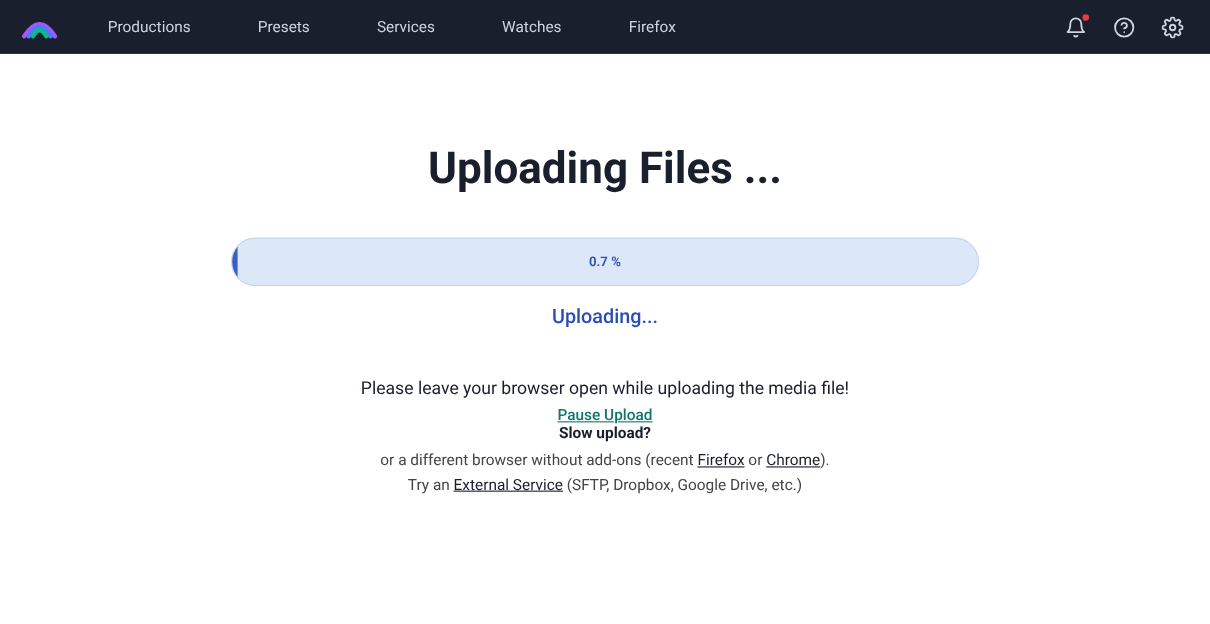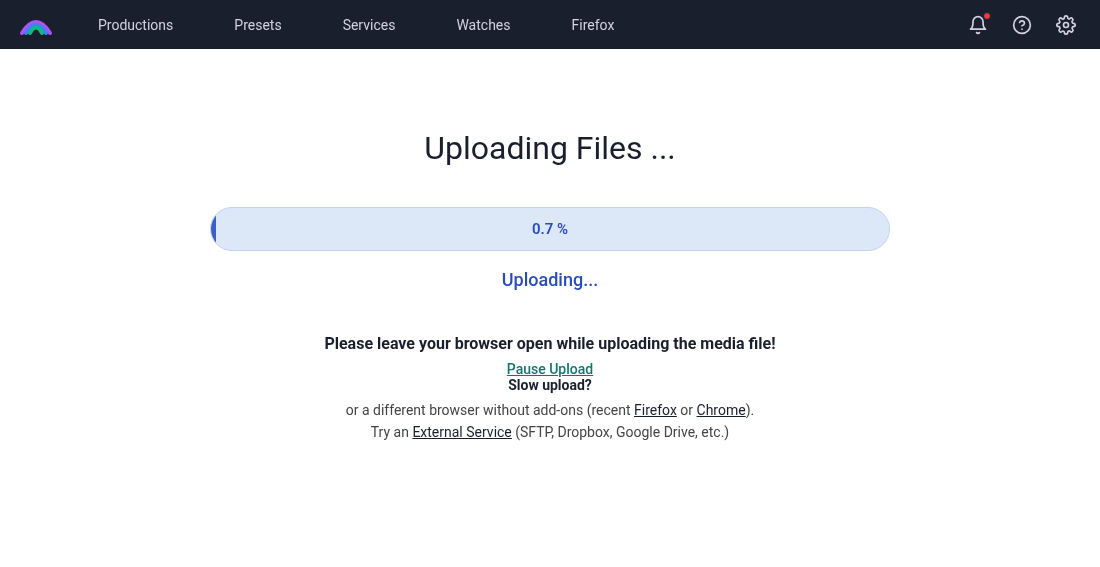--- a/index.html
+++ b/index.html
@@ -94,22 +94,22 @@
 
     
     .main {
       display: flex;
       flex-direction: column;
       align-items: center;
       padding-top: 80px;
     }
 
     .page-title {
-      font-size: 32px;
-      font-weight: 400;
+      font-size: 40px;
+      font-weight: 700;
       color: #1a1f2e;
       margin-bottom: 40px;
       text-align: center;
     }
 
     
     .progress-container {
       width: 680px;
       position: relative;
       margin-bottom: 10px;
@@ -130,39 +130,39 @@
       background: #3a5fc8;
       border-radius: 22px;
       width: 0.7%;
     }
 
     .progress-label {
       position: absolute;
       top: 50%;
       left: 50%;
       transform: translate(-50%, -50%);
-      font-size: 15px;
+      font-size: 12px;
       font-weight: 600;
       color: #2a4db5;
     }
 
     .progress-status {
       text-align: center;
       font-size: 18px;
       color: #2a4db5;
       margin-top: 8px;
       font-weight: 500;
     }
 
     
     .warning-text {
       margin-top: 44px;
       text-align: center;
       font-size: 16px;
-      font-weight: 700;
+      font-weight: 400;
       color: #1a1f2e;
       margin-bottom: 8px;
     }
 
     .pause-link {
       display: block;
       text-align: center;
       font-size: 14px;
       color: #0f766e;
       text-decoration: underline;

